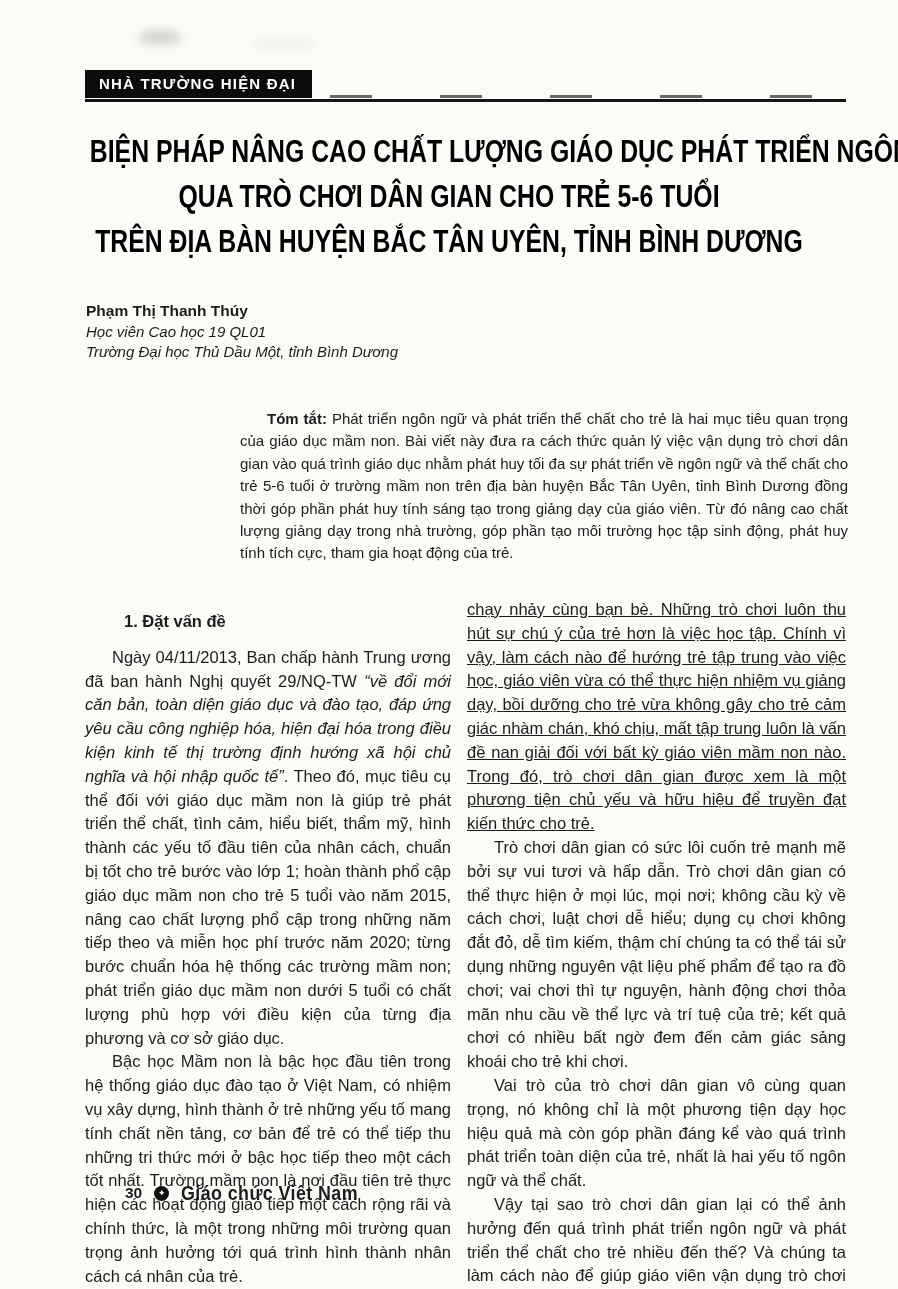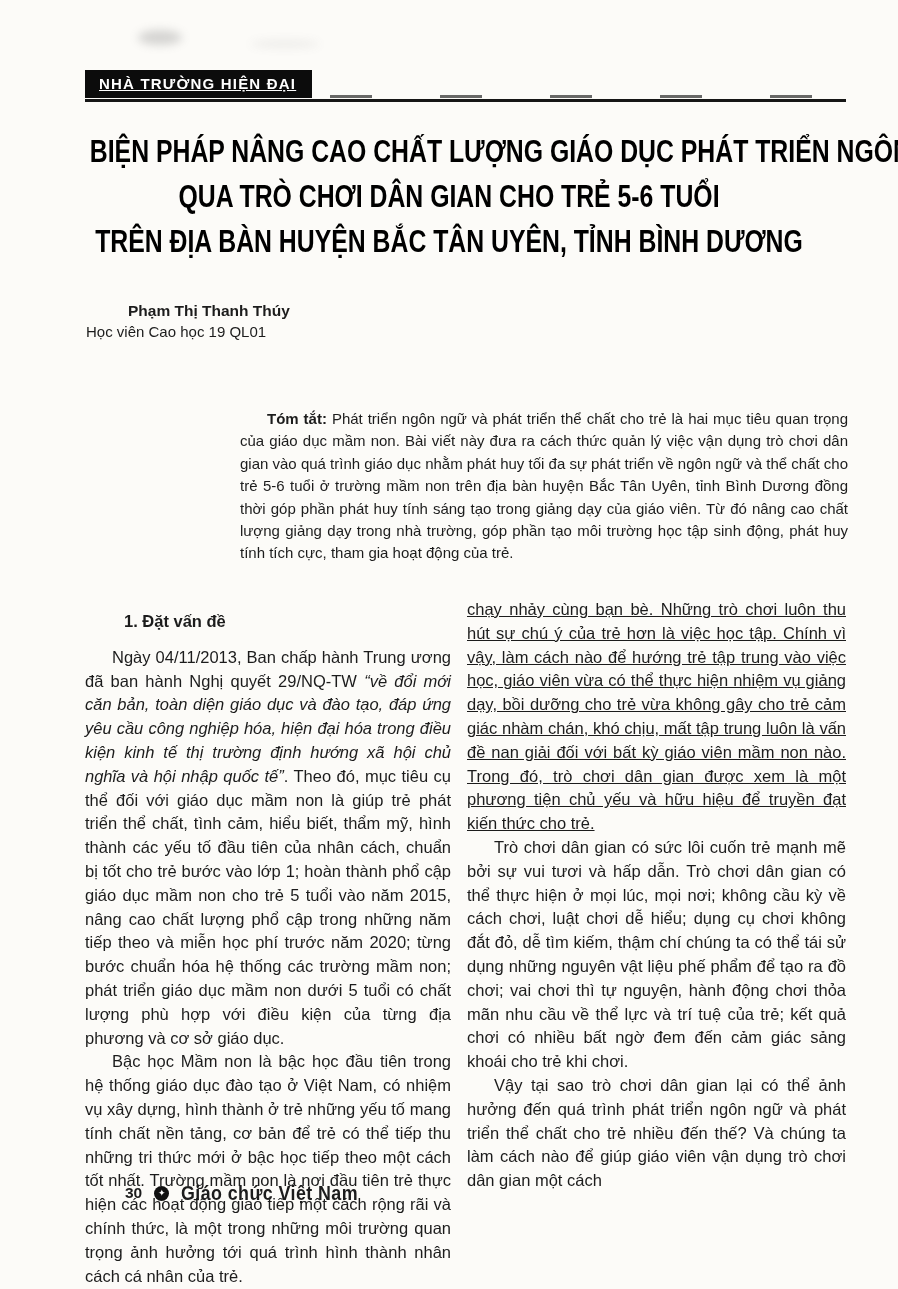--- a/index.html
+++ b/index.html
@@ -1,32 +1,32 @@
 <!DOCTYPE html>
 <html><head>
 <meta charset="utf-8">
 <style>
   html,body{margin:0;padding:0;background:#e9e7e3;}
   .page{position:relative;width:898px;height:1289px;background:#fcfbf8;
         font-family:"Liberation Sans",sans-serif;color:#1c1c1c;overflow:hidden;}
   .smudge{position:absolute;background:#6f6f6f;filter:blur(5px);border-radius:50%;}
 
   .section-tag{position:absolute;left:85px;top:70px;background:#0c0c0c;color:#ffffff;
-        font-weight:bold;font-size:15px;letter-spacing:1.2px;padding:5px 16px 6px 14px;text-decoration:underline;}
+        font-weight:bold;font-size:15px;letter-spacing:1.2px;padding:5px 16px 6px 14px;}
   .rule{position:absolute;left:85px;right:52px;top:99px;height:3px;background:#161616;}
   .rule-dashes{position:absolute;left:330px;right:55px;top:95px;height:3px;
         background:repeating-linear-gradient(90deg,rgba(25,25,25,.65) 0 42px,transparent 42px 110px);}
 
   .title{position:absolute;left:0;right:0;top:129px;text-align:center;color:#000;}
   .title .line{font-weight:bold;font-size:31px;line-height:45px;white-space:nowrap;
         transform:scaleX(.80);transform-origin:center;}
 
   .author{position:absolute;left:86px;top:301px;font-size:15px;line-height:20.5px;}
-  .author .name{font-weight:bold;font-size:15.5px;margin-left:42px;}
-  .author .aff{}
+  .author .name{font-weight:bold;font-size:15.5px;}
+  .author .aff{font-style:italic;}
 
   .abstract{position:absolute;left:240px;width:608px;top:408px;
         font-size:15px;line-height:22.4px;text-align:justify;}
   .abstract p{margin:0;}
 
   .body-cols{position:absolute;left:85px;top:598px;width:761px;display:flex;gap:16px;}
   .col{font-size:16.5px;line-height:23.8px;text-align:justify;}
   .col-left{width:366px;}
   .col-right{width:379px;}
   .para{margin:0;text-indent:27px;}
@@ -54,38 +54,40 @@
 
   <div class="title">
     <div class="line">BIỆN PHÁP NÂNG CAO CHẤT LƯỢNG GIÁO DỤC PHÁT TRIỂN NGÔN NGỮ VÀ THỂ CHẤT</div>
     <div class="line">QUA TRÒ CHƠI DÂN GIAN CHO TRẺ 5-6 TUỔI</div>
     <div class="line">TRÊN ĐỊA BÀN HUYỆN BẮC TÂN UYÊN, TỈNH BÌNH DƯƠNG</div>
   </div>
 
   <div class="author">
     <div class="name">Phạm Thị Thanh Thúy</div>
     <div class="aff">Học viên Cao học 19 QL01</div>
+    <div class="aff">Trường Đại học Thủ Dầu Một, tỉnh Bình Dương</div>
   </div>
 
   <div class="abstract" id="abstract">
       <p class="para"><span style="font-weight: bold;">Tóm tắt: </span><span>Phát triển ngôn ngữ và phát triển thể chất cho trẻ là hai mục tiêu quan trọng của giáo dục mầm non. Bài viết này đưa ra cách thức quản lý việc vận dụng trò chơi dân gian vào quá trình giáo dục nhằm phát huy tối đa sự phát triển về ngôn ngữ và thể chất cho trẻ 5-6 tuổi ở trường mầm non trên địa bàn huyện Bắc Tân Uyên, tỉnh Bình Dương đồng thời góp phần phát huy tính sáng tạo trong giảng dạy của giáo viên. Từ đó nâng cao chất lượng giảng dạy trong nhà trường, góp phần tạo môi trường học tập sinh động, phát huy tính tích cực, tham gia hoạt động của trẻ.</span></p>
     </div>
 
   <div class="body-cols">
     <div class="col col-left">
       <p class="heading">1. Đặt vấn đề</p>
       <div id="left-paras">
           <p class="para"><span>Ngày 04/11/2013, Ban chấp hành Trung ương đã ban hành Nghị quyết 29/NQ-TW </span><span style="font-style: italic;">“về đổi mới căn bản, toàn diện giáo dục và đào tạo, đáp ứng yêu cầu công nghiệp hóa, hiện đại hóa trong điều kiện kinh tế thị trường định hướng xã hội chủ nghĩa và hội nhập quốc tế”</span><span>. Theo đó, mục tiêu cụ thể đối với giáo dục mầm non là giúp trẻ phát triển thể chất, tình cảm, hiểu biết, thẩm mỹ, hình thành các yếu tố đầu tiên của nhân cách, chuẩn bị tốt cho trẻ bước vào lớp 1; hoàn thành phổ cập giáo dục mầm non cho trẻ 5 tuổi vào năm 2015, nâng cao chất lượng phổ cập trong những năm tiếp theo và miễn học phí trước năm 2020; từng bước chuẩn hóa hệ thống các trường mầm non; phát triển giáo dục mầm non dưới 5 tuổi có chất lượng phù hợp với điều kiện của từng địa phương và cơ sở giáo dục.</span></p>
           <p class="para"><span>Bậc học Mầm non là bậc học đầu tiên trong hệ thống giáo dục đào tạo ở Việt Nam, có nhiệm vụ xây dựng, hình thành ở trẻ những yếu tố mang tính chất nền tảng, cơ bản để trẻ có thể tiếp thu những tri thức mới ở bậc học tiếp theo một cách tốt nhất. Trường mầm non là nơi đầu tiên trẻ thực hiện các hoạt động giao tiếp một cách rộng rãi và chính thức, là một trong những môi trường quan trọng ảnh hưởng tới quá trình hình thành nhân cách cá nhân của trẻ.</span></p>
           <p class="para"><span>Đặc trưng của trẻ lứa tuổi mầm non là thích nô đùa,</span></p>
         </div>
     </div>
     <div class="col col-right" id="right-paras">
         <p class="para flush"><span>chạy nhảy cùng bạn bè. Những trò chơi luôn thu hút sự chú ý của trẻ hơn là việc học tập. Chính vì vậy, làm cách nào để hướng trẻ tập trung vào việc học, giáo viên vừa có thể thực hiện nhiệm vụ giảng dạy, bồi dưỡng cho trẻ vừa không gây cho trẻ cảm giác nhàm chán, khó chịu, mất tập trung luôn là vấn đề nan giải đối với bất kỳ giáo viên mầm non nào. Trong đó, trò chơi dân gian được xem là một phương tiện chủ yếu và hữu hiệu để truyền đạt kiến thức cho trẻ.</span></p>
         <p class="para"><span>Trò chơi dân gian có sức lôi cuốn trẻ mạnh mẽ bởi sự vui tươi và hấp dẫn. Trò chơi dân gian có thể thực hiện ở mọi lúc, mọi nơi; không cầu kỳ về cách chơi, luật chơi dễ hiểu; dụng cụ chơi không đắt đỏ, dễ tìm kiếm, thậm chí chúng ta có thể tái sử dụng những nguyên vật liệu phế phẩm để tạo ra đồ chơi; vai chơi thì tự nguyện, hành động chơi thỏa mãn nhu cầu về thể lực và trí tuệ của trẻ; kết quả chơi có nhiều bất ngờ đem đến cảm giác sảng khoái cho trẻ khi chơi.</span></p>
+        <p class="para"><span>Vai trò của trò chơi dân gian vô cùng quan trọng, nó không chỉ là một phương tiện dạy học hiệu quả mà còn góp phần đáng kể vào quá trình phát triển toàn diện của trẻ, nhất là hai yếu tố ngôn ngữ và thể chất.</span></p>
         <p class="para"><span>Vậy tại sao trò chơi dân gian lại có thể ảnh hưởng đến quá trình phát triển ngôn ngữ và phát triển thể chất cho trẻ nhiều đến thế? Và chúng ta làm cách nào để giúp giáo viên vận dụng trò chơi dân gian một cách</span></p>
       </div>
   </div>
 
   <div class="footer">
     <span class="page-num">30</span>
     <span class="logo-icon">✦</span>
     <span class="journal">Giáo chức Việt Nam</span>
   </div>
 

